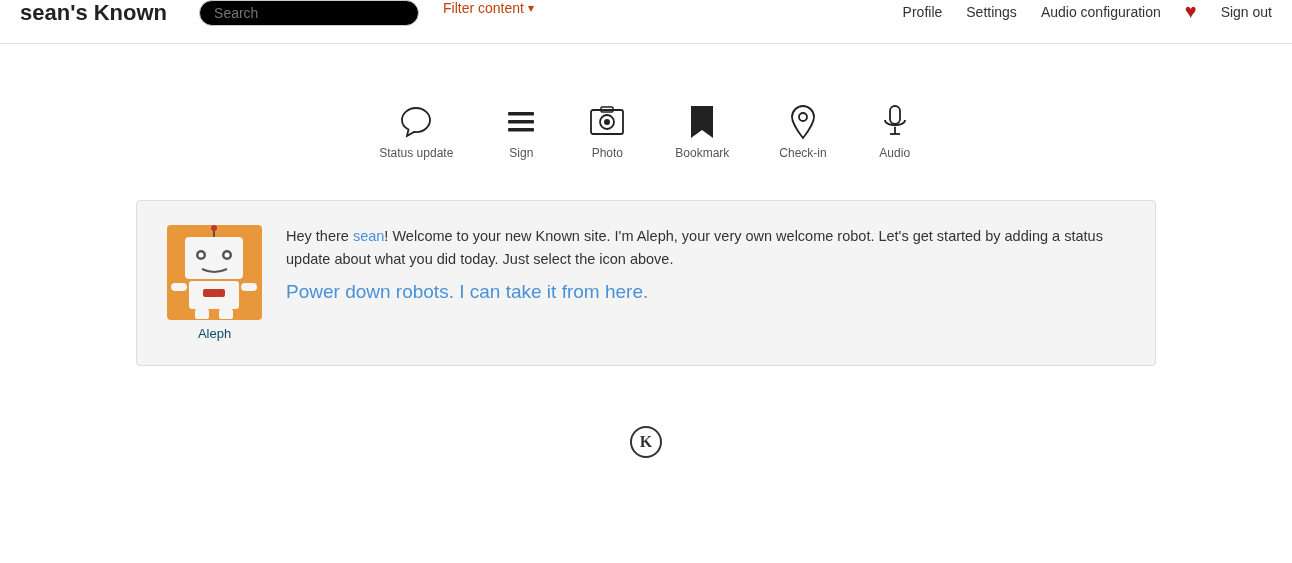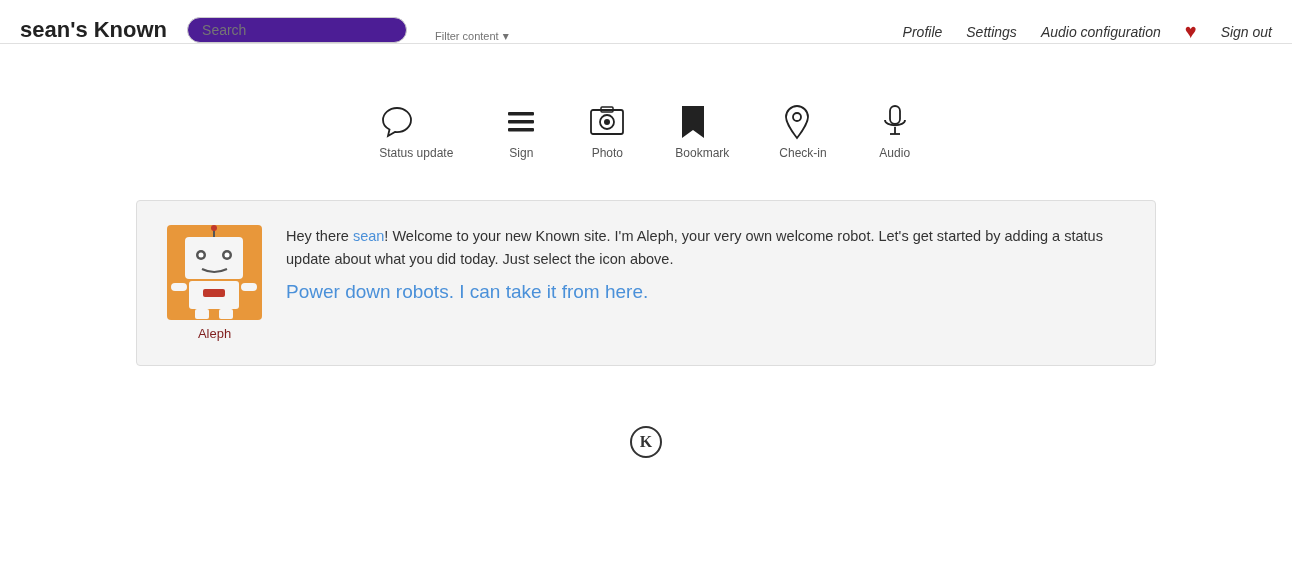--- a/index.html
+++ b/index.html
@@ -1,64 +1,64 @@
 <!DOCTYPE html>
 <html><head>
   <meta charset="utf-8">
   <style>
     * { margin: 0; padding: 0; box-sizing: border-box; }
     body { font-family: Arial, sans-serif; background: #fff; color: #333; min-height: 563px; }
 
     
     .header {
       display: flex;
-      align-items: flex-end;
+      align-items: flex-start;
       padding: 0 20px;
       height: 44px;
       border-bottom: 1px solid #e0e0e0;
       background: #fff;
+      gap: 12px;
     }
     .site-title {
       font-size: 22px;
       font-weight: bold;
       color: #222;
       margin-right: 20px;
       white-space: nowrap;
     }
     .search-input {
       border: 1px solid #ccc;
       border-radius: 20px;
       padding: 4px 14px;
       font-size: 14px;
       width: 220px;
       outline: none;
       color: #999;
-      background: #4c1d95;
+      background: #000000;
     }
     .filter-btn {
-      margin-left: 28px;
-      font-size: 11px;
-      color: #737373;
+      margin-left: 12px;
+      font-size: 14px;
+      color: #c2410c;
       background: none;
       border: none;
       cursor: pointer;
       display: flex;
       align-items: center;
       gap: 4px;
     }
     .filter-btn::after {
       content: '▾';
       font-size: 12px;
     }
     .header-spacer { flex: 1; }
     .header-nav {
       display: flex;
       align-items: center;
       gap: 24px;
-      font-style: italic;
     }
     .header-nav a {
       font-size: 14px;
       color: #333;
       text-decoration: none;
       cursor: pointer;
     }
     .heart-icon {
       color: #b71c1c;
       font-size: 20px;
@@ -76,20 +76,21 @@
       display: flex;
       justify-content: center;
       align-items: flex-end;
       gap: 50px;
       margin-top: 60px;
       margin-bottom: 40px;
     }
     .content-icon-item {
       display: flex;
       flex-direction: column;
+      align-items: center;
       cursor: pointer;
       gap: 6px;
     }
     .content-icon-item .icon-svg {
       width: 36px;
       height: 36px;
       display: flex;
       align-items: center;
       justify-content: center;
     }
@@ -117,21 +118,21 @@
       background: #e8973a;
       border-radius: 4px;
       flex-shrink: 0;
       position: relative;
       overflow: hidden;
     }
     
     .avatar-label {
       text-align: center;
       font-size: 13px;
-      color: #7f1d1d;
+      color: #0c4a6e;
       margin-top: 6px;
     }
     .welcome-text {
       font-size: 14.5px;
       line-height: 1.6;
       color: #333;
     }
     .welcome-text .username-link {
       color: #4a90d9;
       cursor: pointer;

